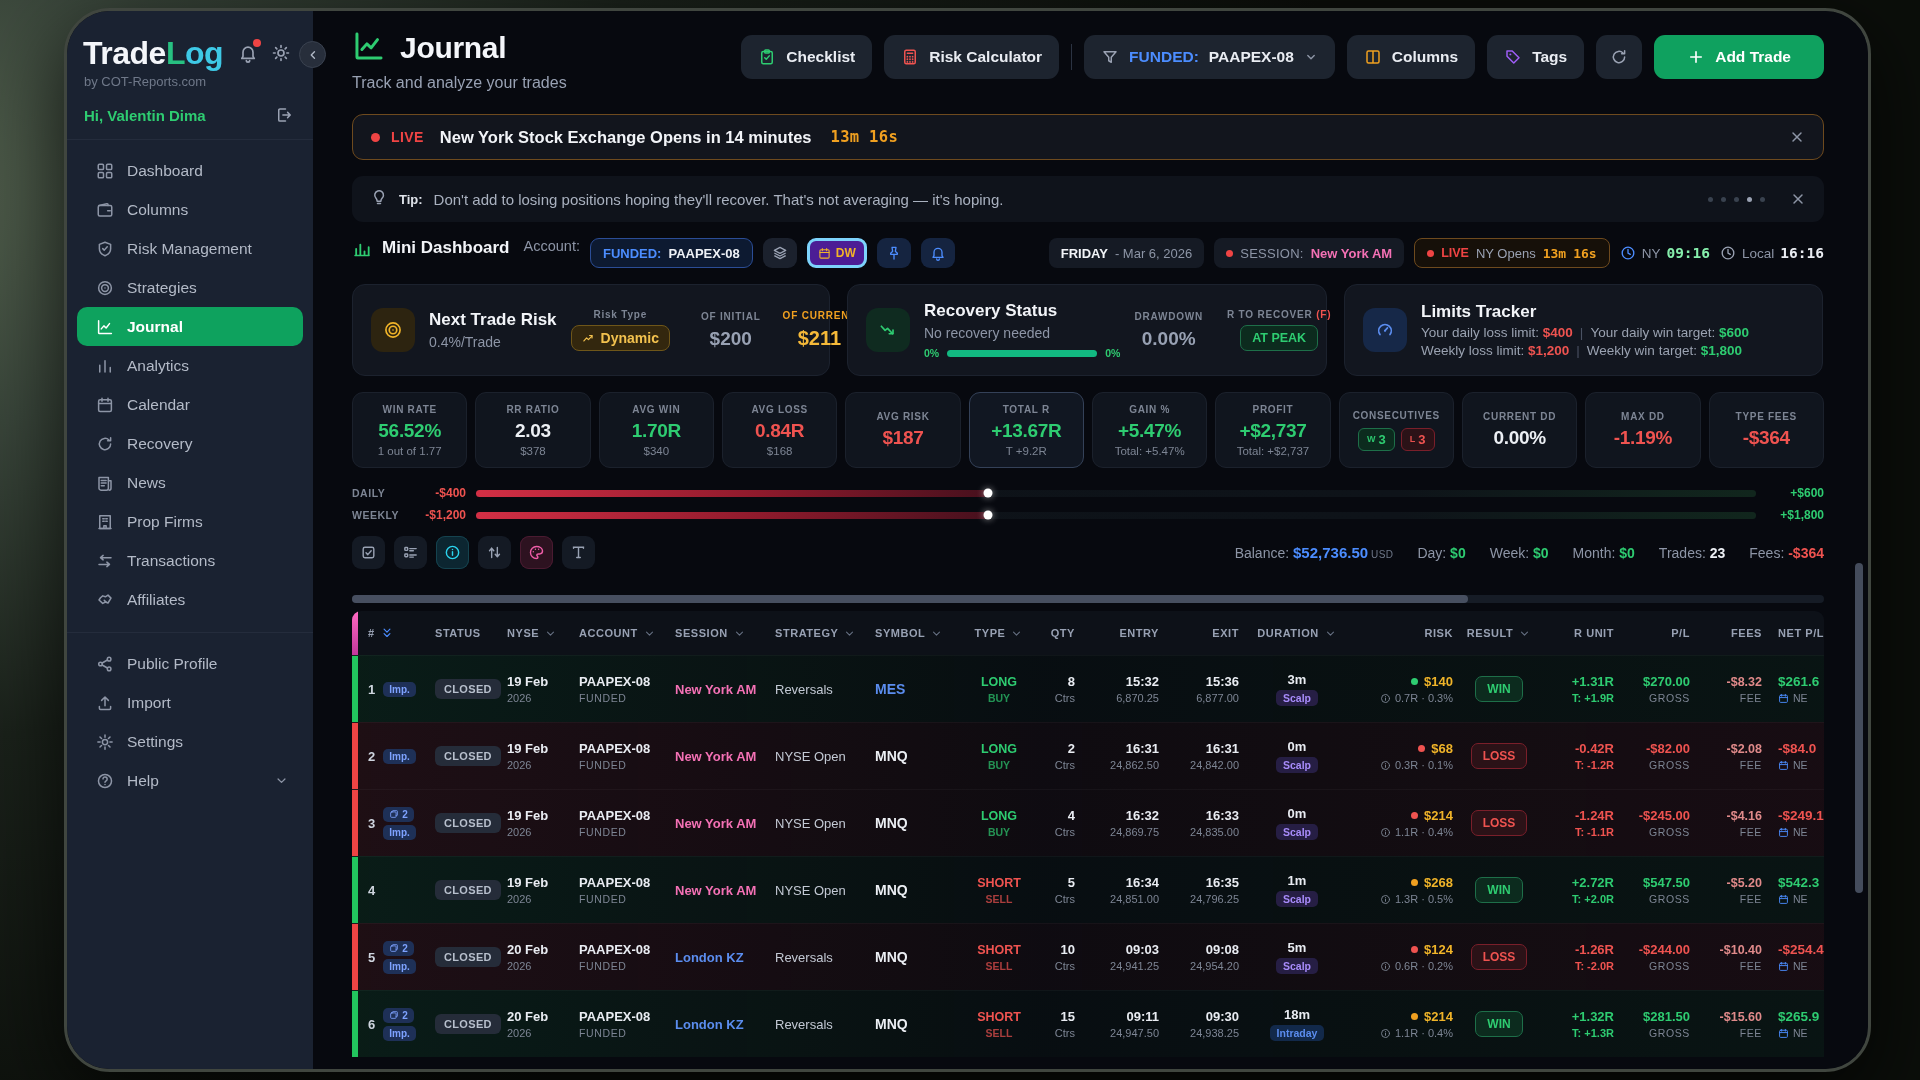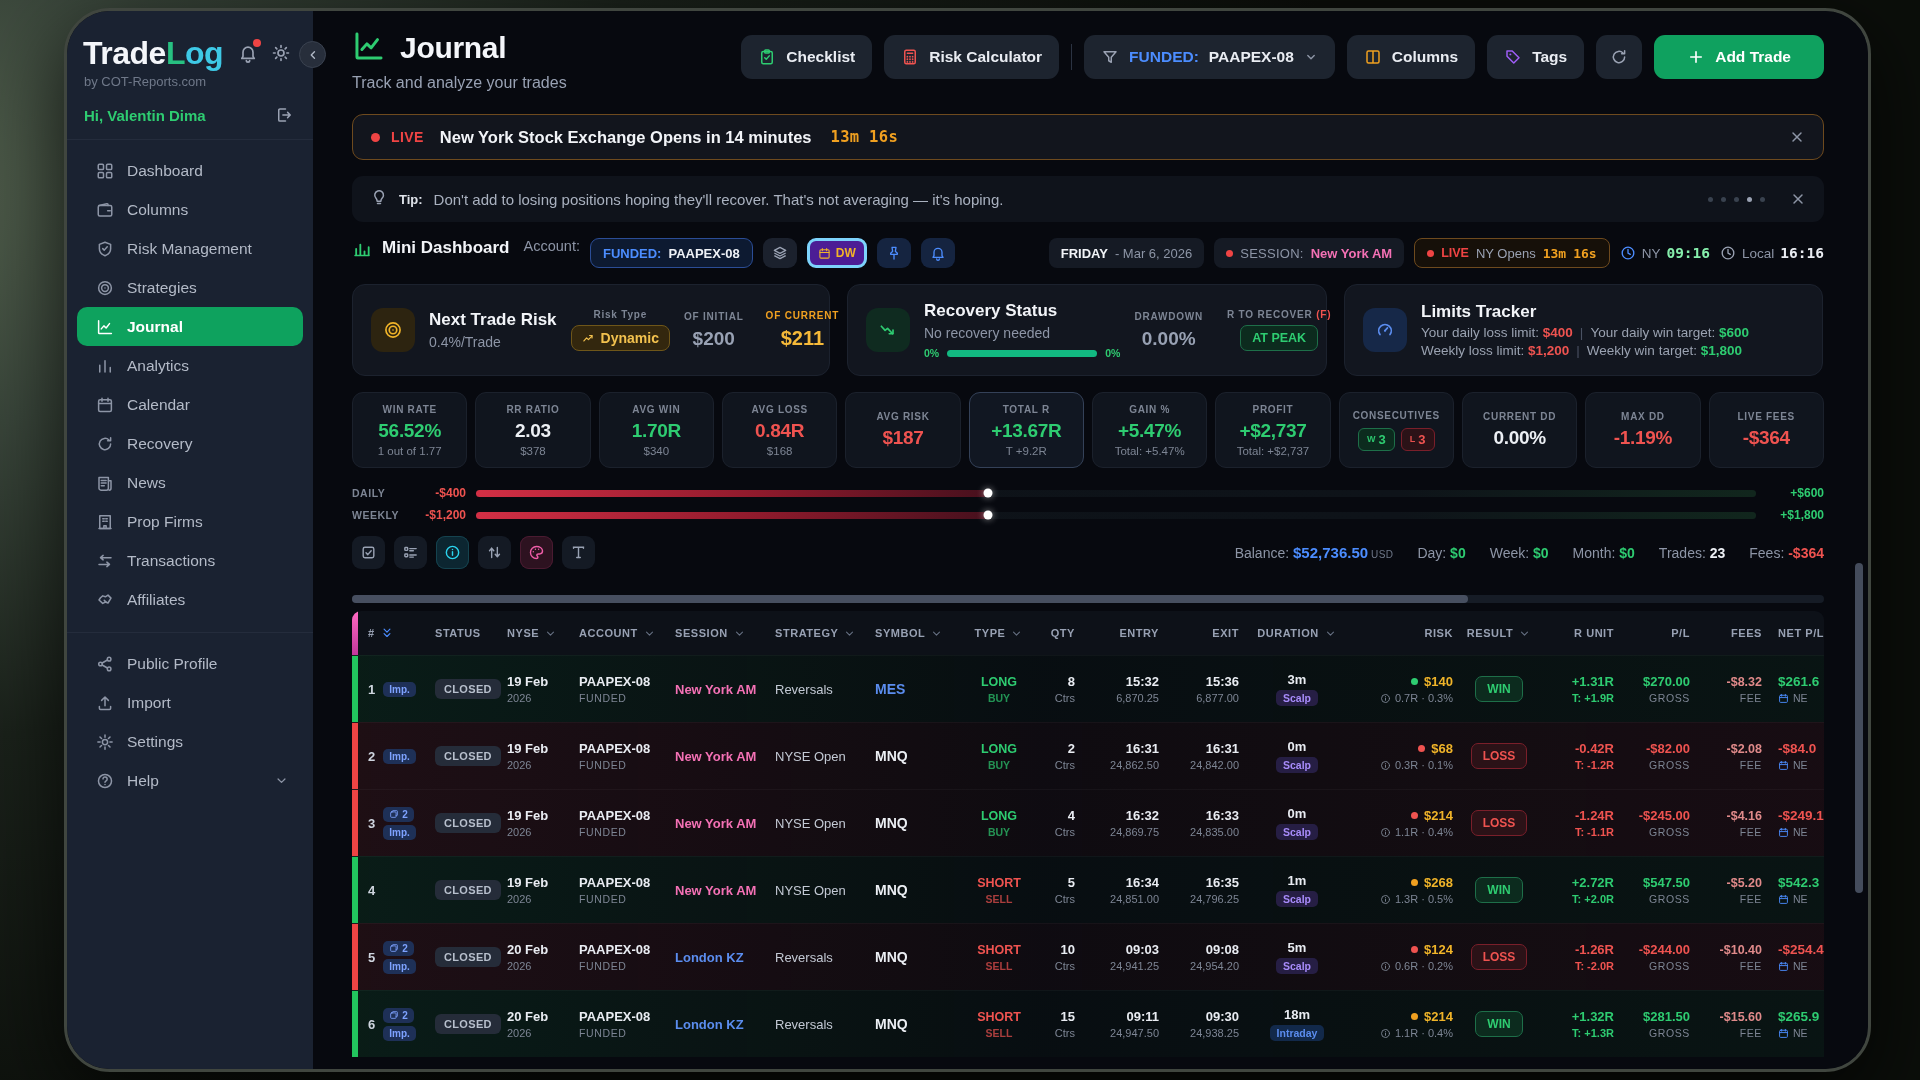--- a/index.html
+++ b/index.html
@@ -567,21 +567,21 @@
             <div style="margin-left:auto" class="stat-col">
               <div class="sc-lbl">Risk Type</div>
               <div class="dyn-pill">
                   <svg class="ic13" viewBox="0 0 24 24" fill="none" stroke="currentColor" stroke-width="2.2" stroke-linecap="round" stroke-linejoin="round">
                     <path d="M3.5 16.5l5-5.5 3.5 3 6.5-7"></path>
                     <path d="M14 6.5h4.5V11"></path>
                   </svg>
                   <span>Dynamic</span>
                 </div>
             </div>
-            <div class="stat-col" style="margin-left:0">
+            <div class="stat-col" style="margin-left:17px">
               <div class="sc-lbl">OF INITIAL</div>
               <div class="sc-val">$200</div>
             </div>
             <div class="stat-col" style="margin-left:8px">
               <div class="sc-lbl amber">OF CURRENT</div>
               <div class="sc-val amber">$211</div>
             </div>
           </div>
 
           <div class="card card2">
@@ -675,21 +675,21 @@
             </div>
             <div class="stat-card">
               <div class="stat-lbl">CURRENT DD</div>
               <div class="stat-val c-white">0.00%</div>
             </div>
             <div class="stat-card">
               <div class="stat-lbl">MAX DD</div>
               <div class="stat-val c-red">-1.19%</div>
             </div>
             <div class="stat-card">
-              <div class="stat-lbl">LIVE FEES</div>
+              <div class="stat-lbl">TYPE FEES</div>
               <div class="stat-val c-red">-$364</div>
             </div>
           </div>
 
         <div class="bars" id="bars-box">
             <div class="bar-row">
               <span class="bar-lbl">DAILY</span>
               <span class="bar-min">-$400</span>
               <span class="bar-track">
                 <span class="bar-fill" style="width:40%"></span>

